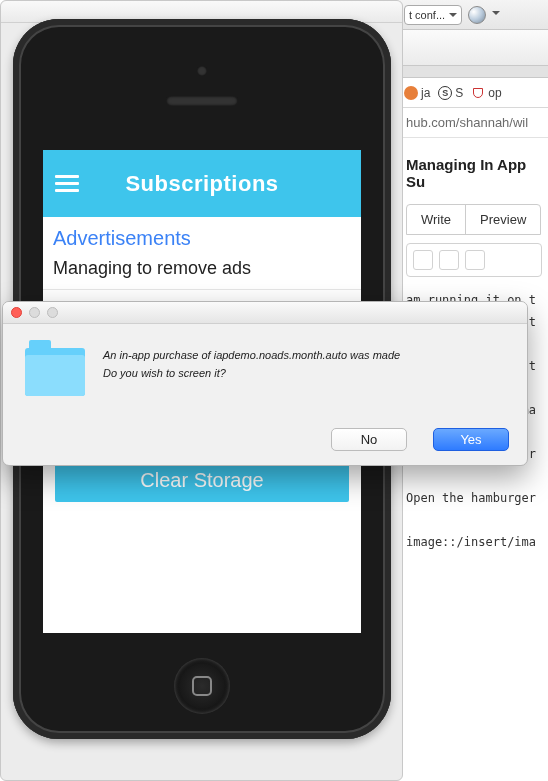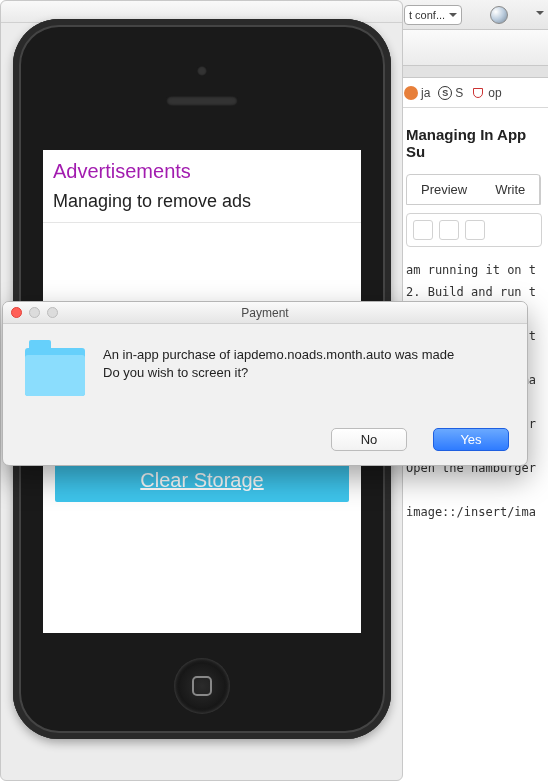--- a/index.html
+++ b/index.html
@@ -77,42 +77,41 @@
     height:67px;
     display:flex; align-items:center;
     color:#fff;
     padding:0 12px;
   }
   .hamburger{width:24px;display:flex;flex-direction:column;gap:4px;}
   .hamburger span{height:3px;background:#fff;border-radius:1px;}
   .app-title{flex:1;text-align:center;font-size:22px;font-weight:700;letter-spacing:.5px;}
   .app-header .spacer{width:24px;}
 
-  .section-heading{font-size:20px;color:#a21caf;padding:10px 10px 4px;}
+  .section-heading{font-size:20px;color:#3b82f6;padding:10px 10px 4px;}
   .section-sub{font-size:18px;color:#222;padding:4px 10px 10px;}
   .divider{height:1px;background:#e5e5e5;margin:0 0 6px;}
 
   .clear-btn{
     position:absolute; left:12px; right:12px; top:308px;
     height:44px; background:#3ec5ec; color:#fff;
     display:flex;align-items:center;justify-content:center;
     font-size:20px;font-weight:500;
     border-radius:2px;
-    text-decoration:underline;
   }
 
   
   .ide{
     position:absolute; top:0; right:0; width:148px; height:781px;
     background:#fff; font-size:12px; color:#333;
   }
   .ide-top{
     height:30px;background:linear-gradient(#f4f4f4,#e6e6e6);
     border-bottom:1px solid #c8c8c8;
-    display:flex;align-items:center;gap:6px;padding:6px 4px;justify-content:space-between;
+    display:flex;align-items:center;gap:6px;padding:6px 4px;
   }
   .conf-select{height:20px;border:1px solid #aaa;border-radius:4px;background:#fff;font-size:11px;padding:0 4px;display:flex;align-items:center;}
   .conf-select::after{content:"";margin-left:4px;border:4px solid transparent;border-top-color:#555;transform:translateY(2px);}
   .globe{width:18px;height:18px;border-radius:50%;background:radial-gradient(circle at 30% 30%,#fff,#bcd 50%,#789);border:1px solid #8a8a8a;}
   .globe-drop{width:0;height:0;border:4px solid transparent;border-top-color:#555;}
   .ide-strip{height:36px;background:linear-gradient(#fbfbfb,#ebebeb);border-bottom:1px solid #c8c8c8;}
   .ide-grey{height:12px;background:#e2e2e2;border-bottom:1px solid #c8c8c8;}
   .tabrow{height:30px;display:flex;align-items:center;gap:8px;padding:0 4px;border-bottom:1px solid #d8d8d8;font-size:12px;color:#444;}
   .tab-chip{display:flex;align-items:center;gap:3px;}
   .ico-circ{width:14px;height:14px;border-radius:50%;display:inline-block;}
@@ -150,21 +149,21 @@
   .traffic{display:flex;gap:7px;padding-left:8px;}
   .dot{width:11px;height:11px;border-radius:50%;}
   .dot.red{background:#ff5f57;border:0.5px solid #e14138;}
   .dot.grey{background:#dcdcdc;border:0.5px solid #bcbcbc;}
   .dlg-title{position:absolute;left:0;right:0;text-align:center;font-size:12px;color:#4a4a4a;}
   .dlg-body{display:flex;padding:22px 22px 0;gap:18px;}
   .folder{width:60px;height:48px;position:relative;flex:0 0 60px;margin-top:2px;}
   .folder .back{position:absolute;inset:0;background:#66d0fb;border-radius:3px;}
   .folder .tab{position:absolute;top:-8px;left:4px;width:22px;height:10px;background:#66d0fb;border-radius:2px 2px 0 0;}
   .folder .front{position:absolute;left:0;right:0;bottom:0;top:7px;background:#8bddfd;border-radius:3px;}
-  .dlg-text{font-size:13px;color:#222;line-height:18px;}
+  .dlg-text{font-size:11px;color:#222;line-height:18px;font-style:italic;}
   .dlg-buttons{position:absolute;right:18px;bottom:14px;display:flex;gap:26px;}
   .btn{min-width:76px;height:23px;border-radius:5px;font-size:13px;display:flex;align-items:center;justify-content:center;}
   .btn.no{background:linear-gradient(#ffffff,#f2f2f2);border:1px solid #bcbcbc;color:#222;}
   .btn.yes{background:linear-gradient(#6aa9ff,#2e7bff);border:1px solid #1e5fe0;color:#fff;font-weight:500;}
 </style>
 </head>
 <body>
 
 <div class="ide">
   <div class="ide-top">
@@ -183,24 +182,27 @@
     </div>
     <div class="tab-chip">
       <span class="ico-circ ico-s">S</span>
       <span>S</span>
     </div>
     <div class="tab-chip">
       <span class="ico-cup"></span>
       <span>op</span>
     </div>
   </div>
+  <div class="urlrow">
+    <span>hub.com/shannah/wil</span>
+  </div>
   <div class="heading-row">Managing In App Su</div>
   <div class="wp-tabs">
+    <div class="wp-tab active">Write</div>
     <div class="wp-tab">Preview</div>
-    <div class="wp-tab active">Write</div>
   </div>
   <div class="wp-toolbar">
     <div class="tb-btn"></div>
     <div class="tb-btn"></div>
     <div class="tb-btn"></div>
   </div>
   <div class="monoblock">am running it on t
 2. Build and run t
 
 When the app first
@@ -213,39 +215,47 @@
 
 image::/insert/ima</div>
 </div>
 
 <div class="sim-window">
   <div class="sim-titlebar"></div>
   <div class="phone">
     <div class="camera"></div>
     <div class="earpiece"></div>
     <div class="screen">
+      <div class="app-header">
+        <div class="hamburger">
+          <span></span>
+            <span></span>
+            <span></span>
+        </div>
+        <div class="app-title">Subscriptions</div>
+        <div class="spacer"></div>
+      </div>
       <div class="section-heading">Advertisements</div>
       <div class="section-sub">Managing to remove ads</div>
       <div class="divider"></div>
       <div class="clear-btn">Clear Storage</div>
     </div>
     <div class="home-btn">
         <span></span>
       </div>
   </div>
 </div>
 
 <div class="dialog">
   <div class="dlg-titlebar">
     <div class="traffic">
       <div class="dot red"></div>
       <div class="dot grey"></div>
       <div class="dot grey"></div>
     </div>
-    <div class="dlg-title">Payment</div>
   </div>
   <div class="dlg-body">
     <div class="folder">
       <div class="tab"></div>
         <div class="back"></div>
         <div class="front"></div>
     </div>
     <div class="dlg-text">
       <div>An in-app purchase of iapdemo.noads.month.auto was made</div>
       <div>Do you wish to screen it?</div>

